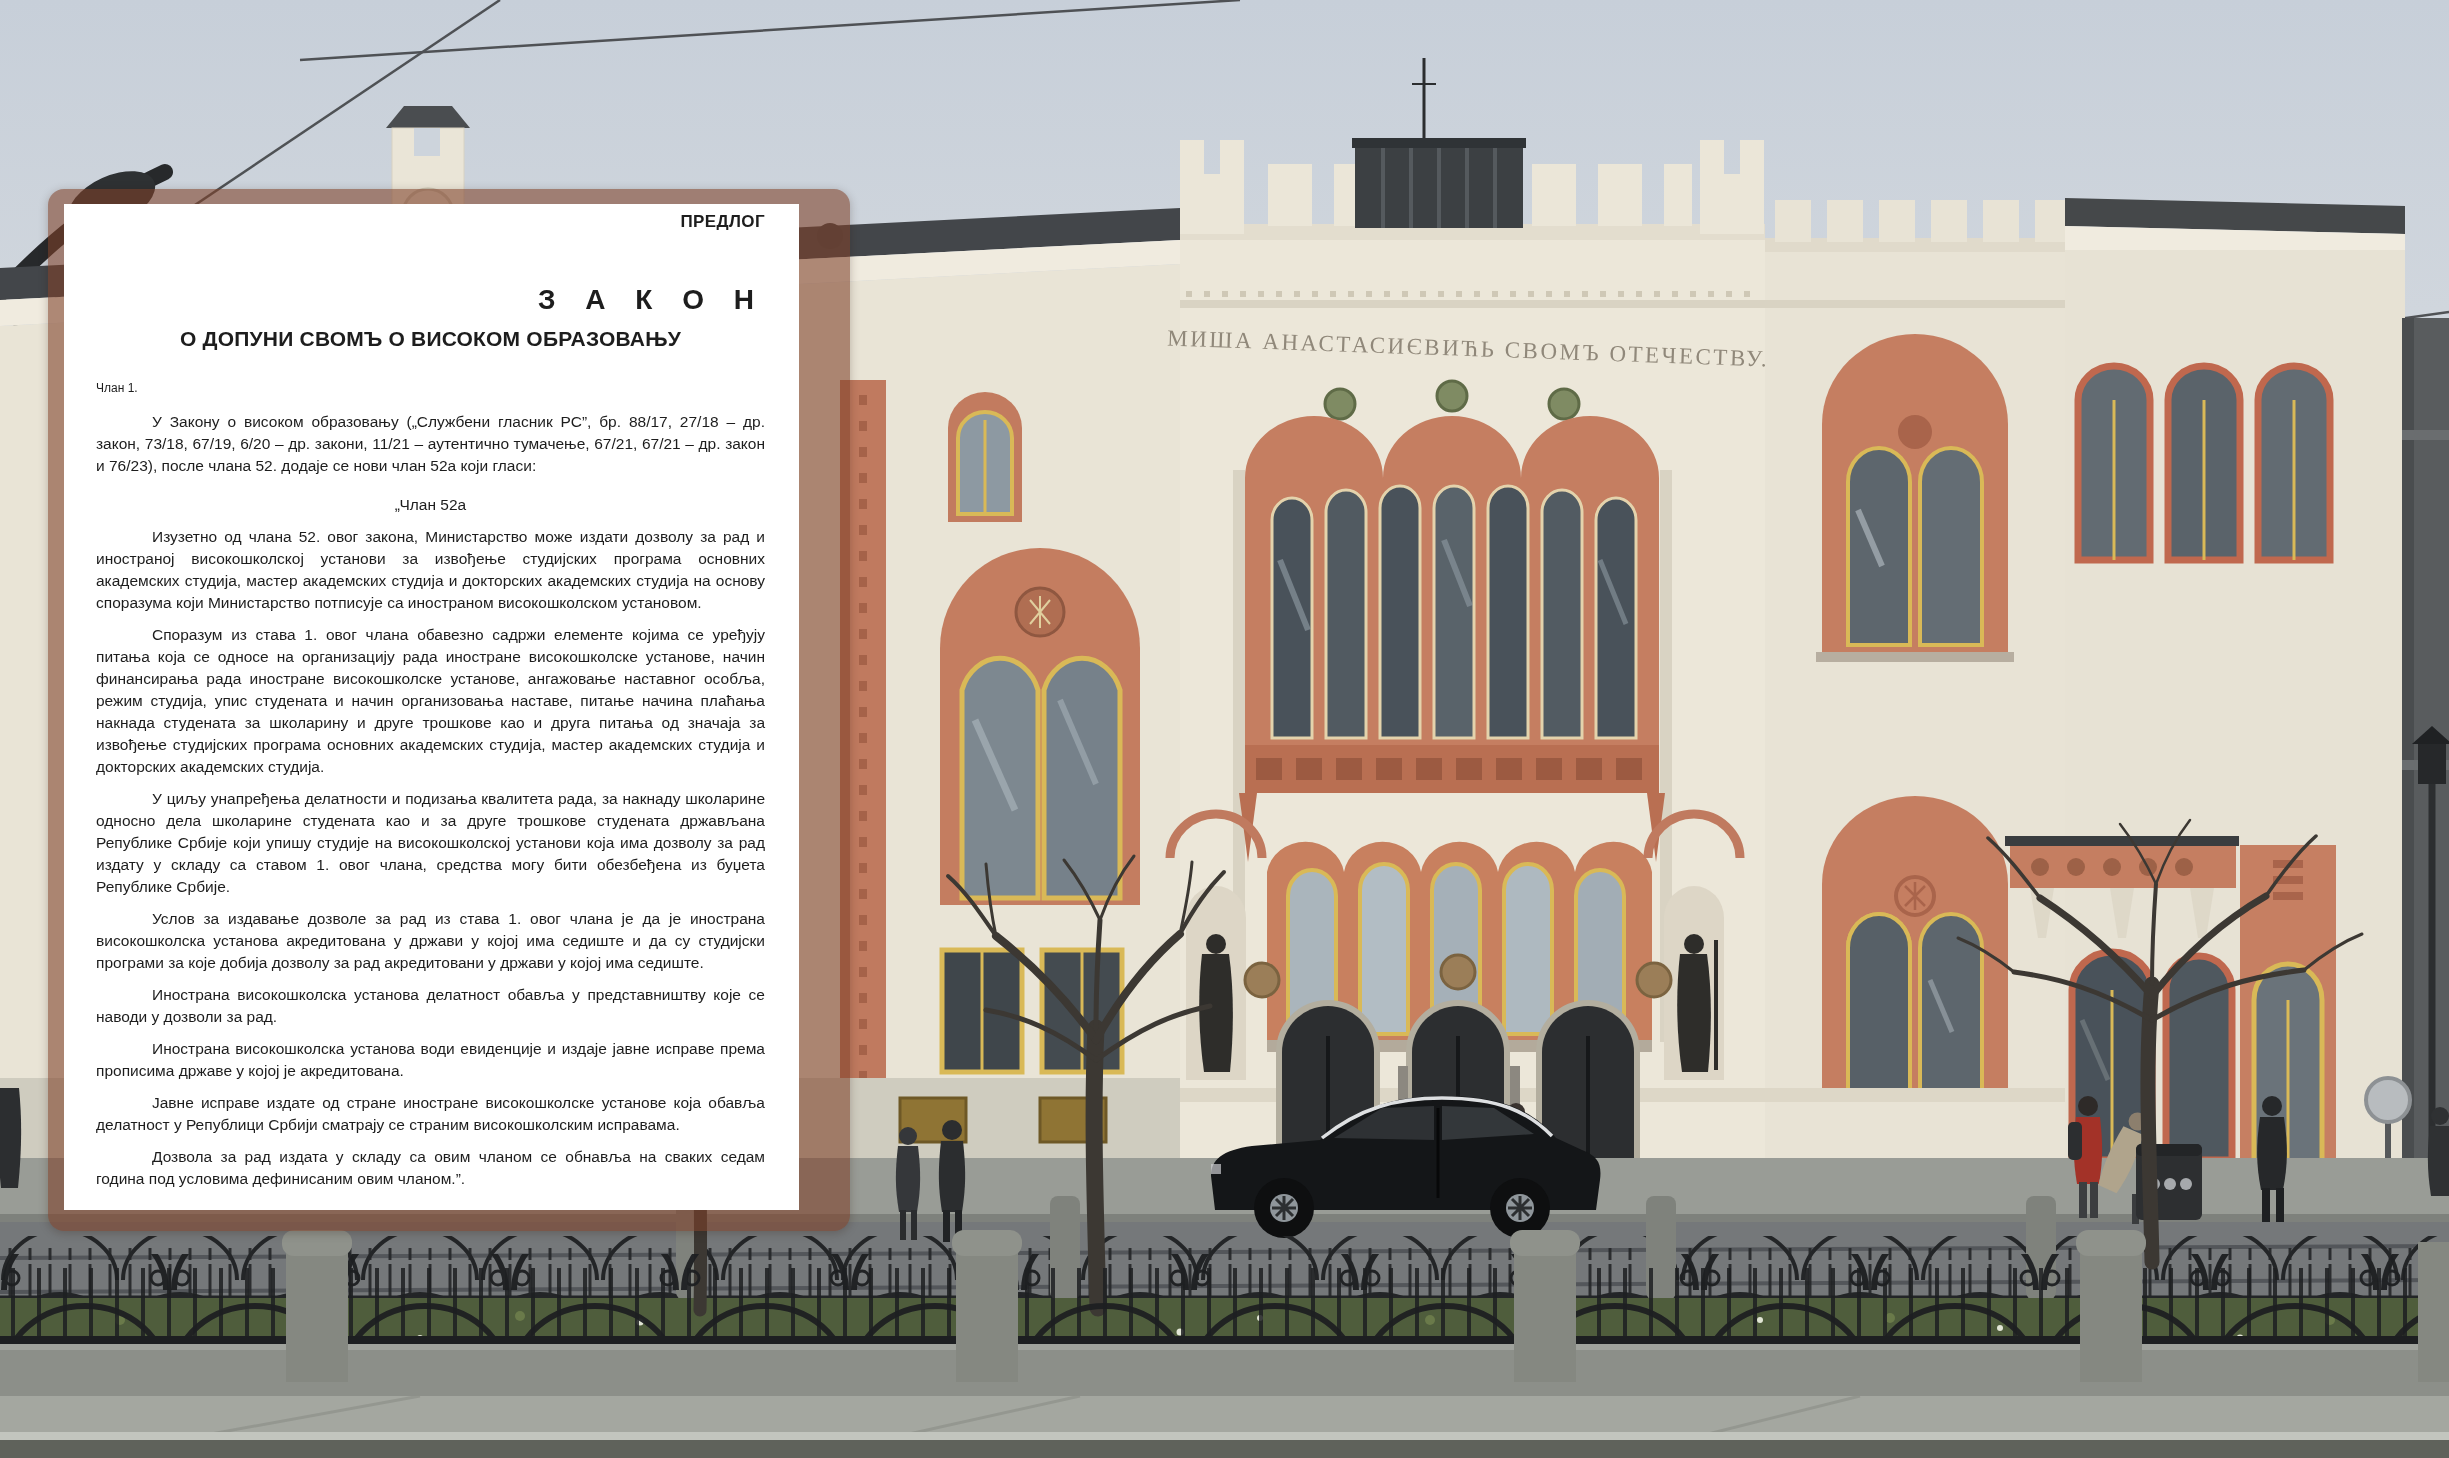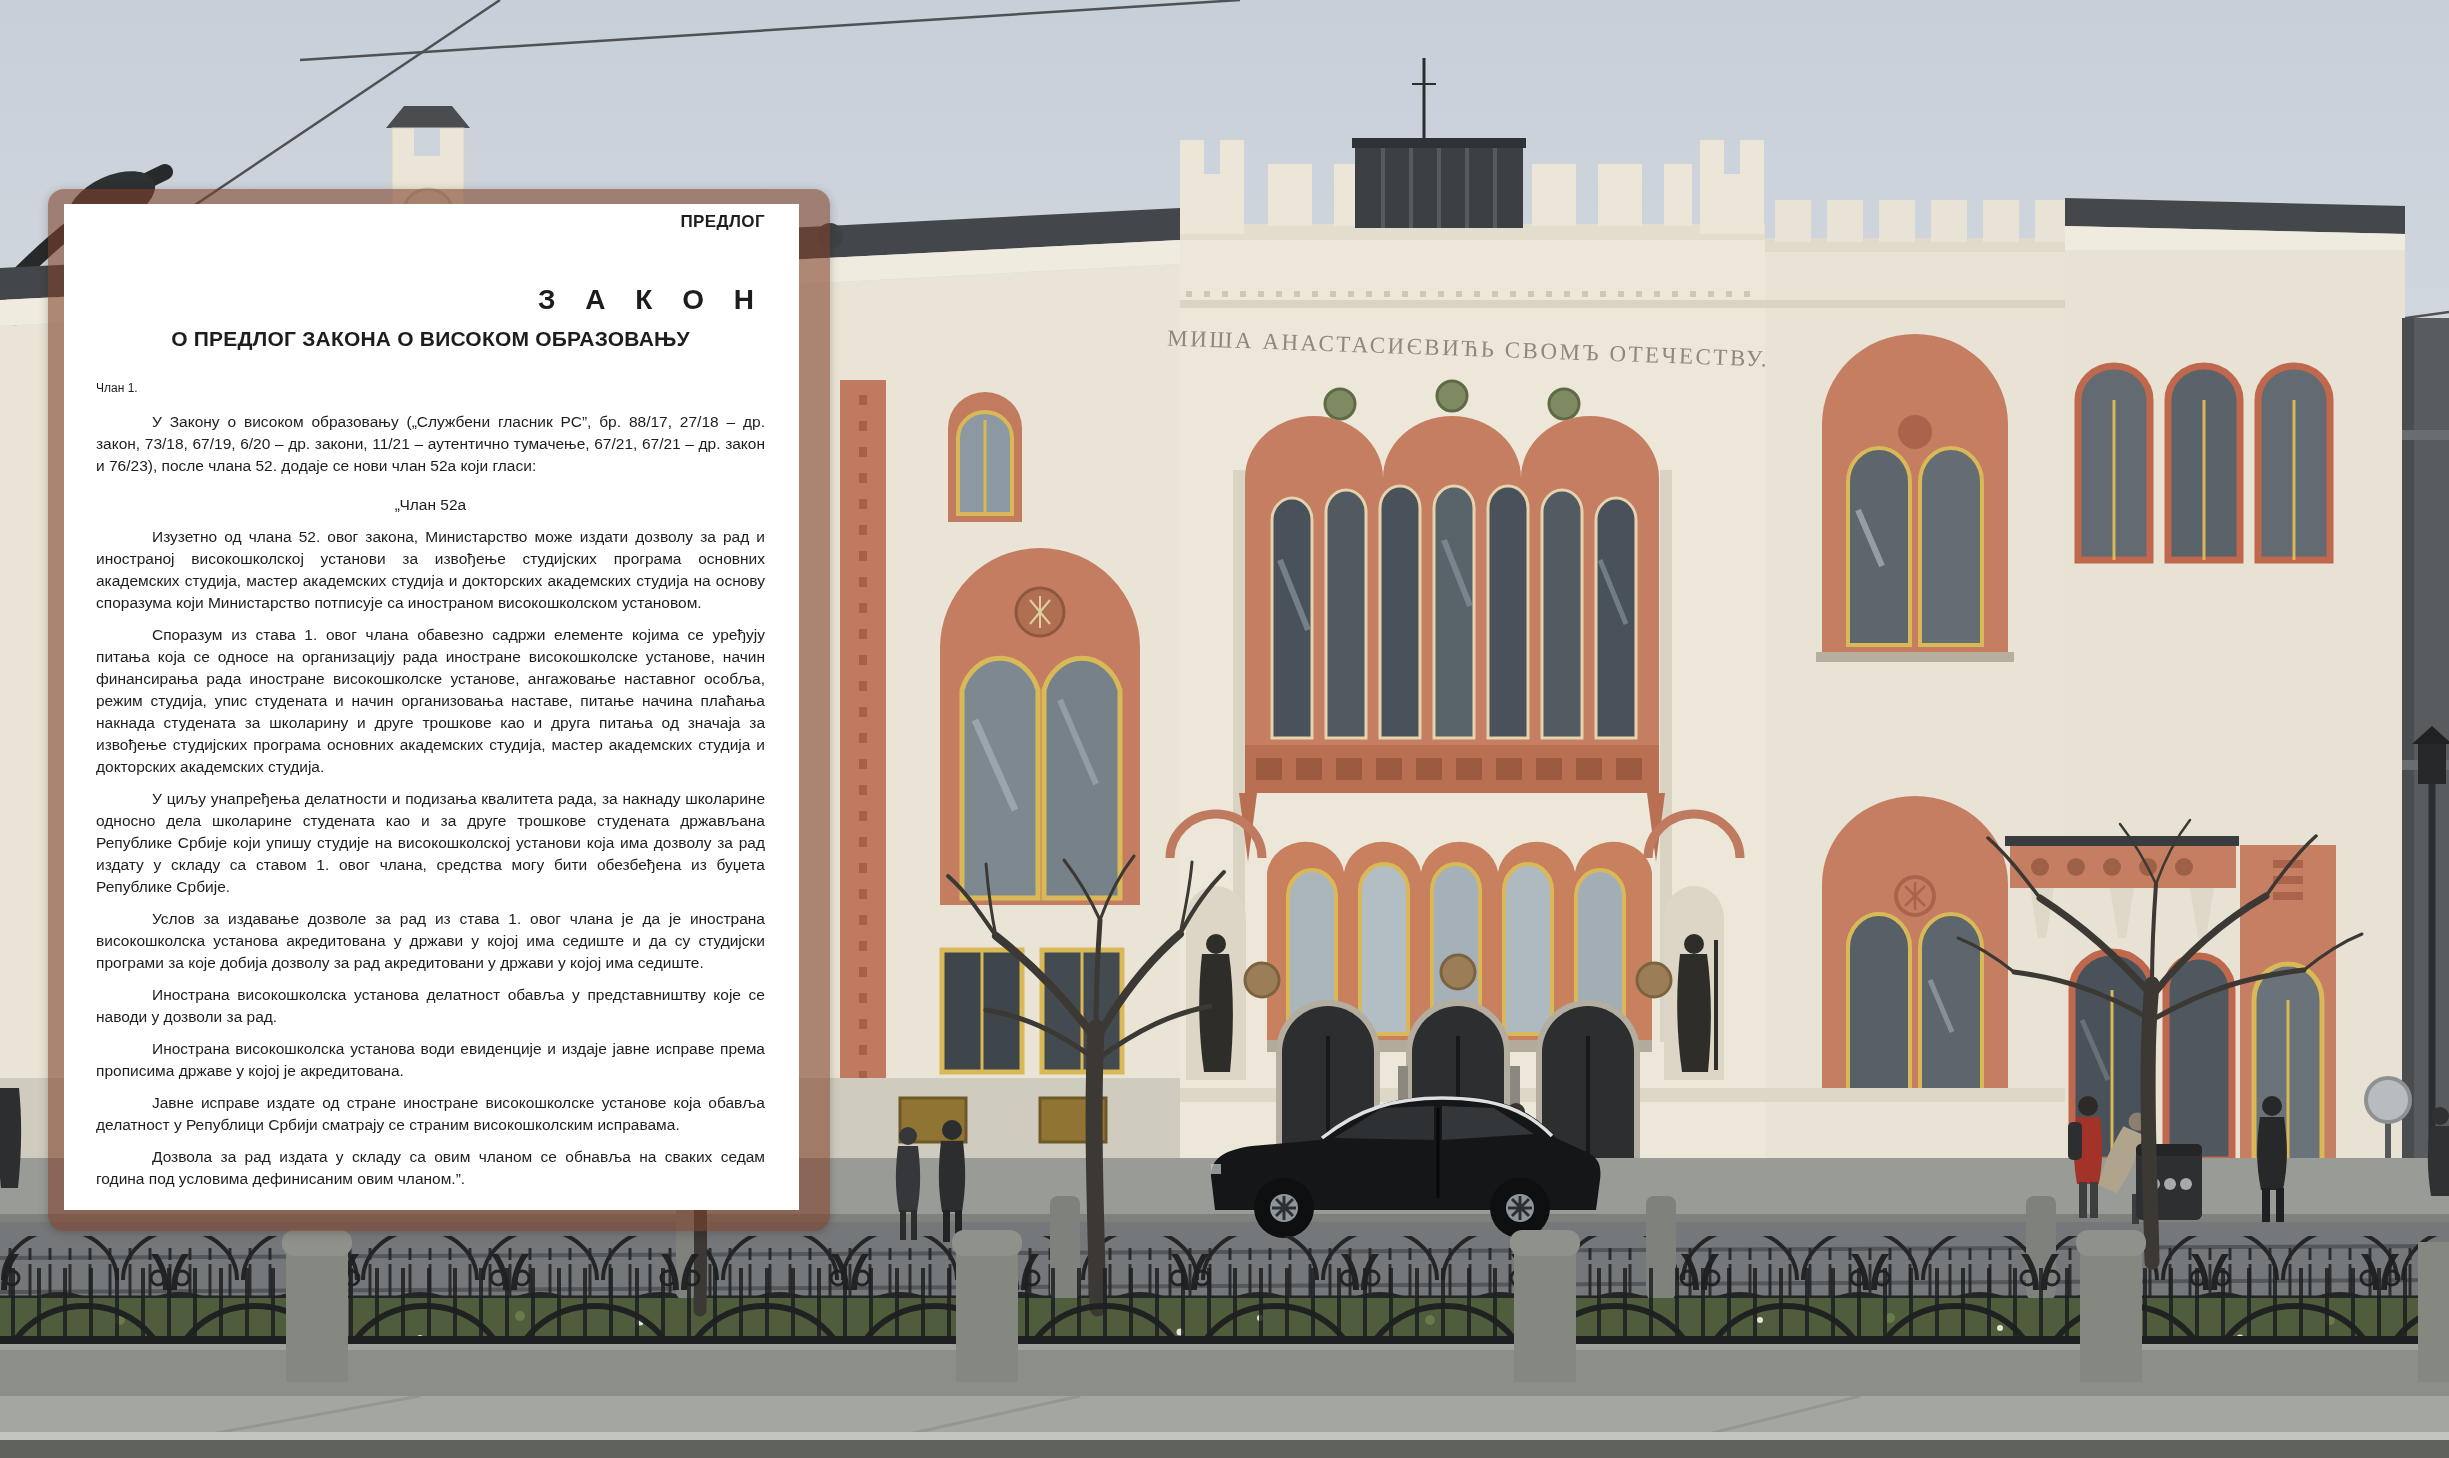--- a/index.html
+++ b/index.html
@@ -3,21 +3,21 @@
 <meta charset="utf-8">
 <style>
   html,body{margin:0;padding:0;background:#222;}
   .stage{position:relative;width:2449px;height:1458px;overflow:hidden;
          font-family:"Liberation Sans",sans-serif;background:#ccd4dc;}
   .stage svg{position:absolute;left:0;top:0;}
 
   
   .doc-frame{position:absolute;left:48px;top:189px;width:782px;height:1042px;
              background:rgba(125,63,40,.58);border-radius:16px;
-             box-shadow:0 2px 10px rgba(40,20,10,.25);}
+             box-shadow:0 2px 10px rgba(40,20,10,.25);padding-left:20px;}
   .doc-page{position:absolute;left:16px;top:15px;width:735px;height:1006px;
             background:#ffffff;color:#1d1d1d;}
   .doc-text{position:absolute;left:32px;right:34px;top:6px;}
   .doc-tag{text-align:right;font-size:17px;font-weight:bold;letter-spacing:.4px;margin-top:2px;}
   .doc-title{text-align:right;font-size:28px;font-weight:bold;letter-spacing:11px;margin-top:52px;}
   .doc-subtitle{text-align:center;font-size:21px;font-weight:bold;margin-top:11px;letter-spacing:.2px;}
   .doc-article{text-align:left;font-size:12px;font-weight:normal;margin-top:30px;}
   .doc-body p{font-size:15.5px;line-height:22px;text-align:justify;
               text-indent:56px;margin:10px 0 0 0;}
   .doc-body p.center{text-align:center;text-indent:0;margin-top:17px;}
@@ -490,21 +490,21 @@
     <rect x="0" y="1432" width="2449" height="8" fill="#c2c5be"></rect>
     <rect x="0" y="1440" width="2449" height="18" fill="#5f625b"></rect>
   </g>
 </svg>
 
 <div class="doc-frame">
   <div class="doc-page">
     <div class="doc-text">
       <div class="doc-tag">ПРЕДЛОГ</div>
       <div class="doc-title">З А К О Н</div>
-      <div class="doc-subtitle">О ПРЕДЛОГ ЗАКОНА О ВИСОКОМ ОБРАЗОВАЊУ</div>
+      <div class="doc-subtitle">О ДОПУНИ СВОМЪ О ВИСОКОМ ОБРАЗОВАЊУ</div>
       <div class="doc-article">Члан 1.</div>
       <div class="doc-body">
         <p>У Закону о високом образовању („Службени гласник РС”, бр. 88/17, 27/18 – др. закон, 73/18, 67/19, 6/20 – др. закони, 11/21 – аутентично тумачење, 67/21, 67/21 – др. закон и 76/23), после члана 52. додаје се нови члан 52а који гласи:</p>
         <p class="center">„Члан 52а</p>
         <p>Изузетно од члана 52. овог закона, Министарство може издати дозволу за рад и иностраној високошколској установи за извођење студијских програма основних академских студија, мастер академских студија и докторских академских студија на основу споразума који Министарство потписује са иностраном високошколском установом.</p>
         <p>Споразум из става 1. овог члана обавезно садржи елементе којима се уређују питања која се односе на организацију рада иностране високошколске установе, начин финансирања рада иностране високошколске установе, ангажовање наставног особља, режим студија, упис студената и начин организовања наставе, питање начина плаћања накнада студената за школарину и друге трошкове као и друга питања од значаја за извођење студијских програма основних академских студија, мастер академских студија и докторских академских студија.</p>
         <p>У циљу унапређења делатности и подизања квалитета рада, за накнаду школарине односно дела школарине студената као и за друге трошкове студената држављана Републике Србије који упишу студије на високошколској установи која има дозволу за рад издату у складу са ставом 1. овог члана, средства могу бити обезбеђена из буџета Републике Србије.</p>
         <p>Услов за издавање дозволе за рад из става 1. овог члана је да је инострана високошколска установа акредитована у држави у којој има седиште и да су студијски програми за које добија дозволу за рад акредитовани у држави у којој има седиште.</p>
         <p>Инострана високошколска установа делатност обавља у представништву које се наводи у дозволи за рад.</p>
         <p>Инострана високошколска установа води евиденције и издаје јавне исправе према прописима државе у којој је акредитована.</p>

